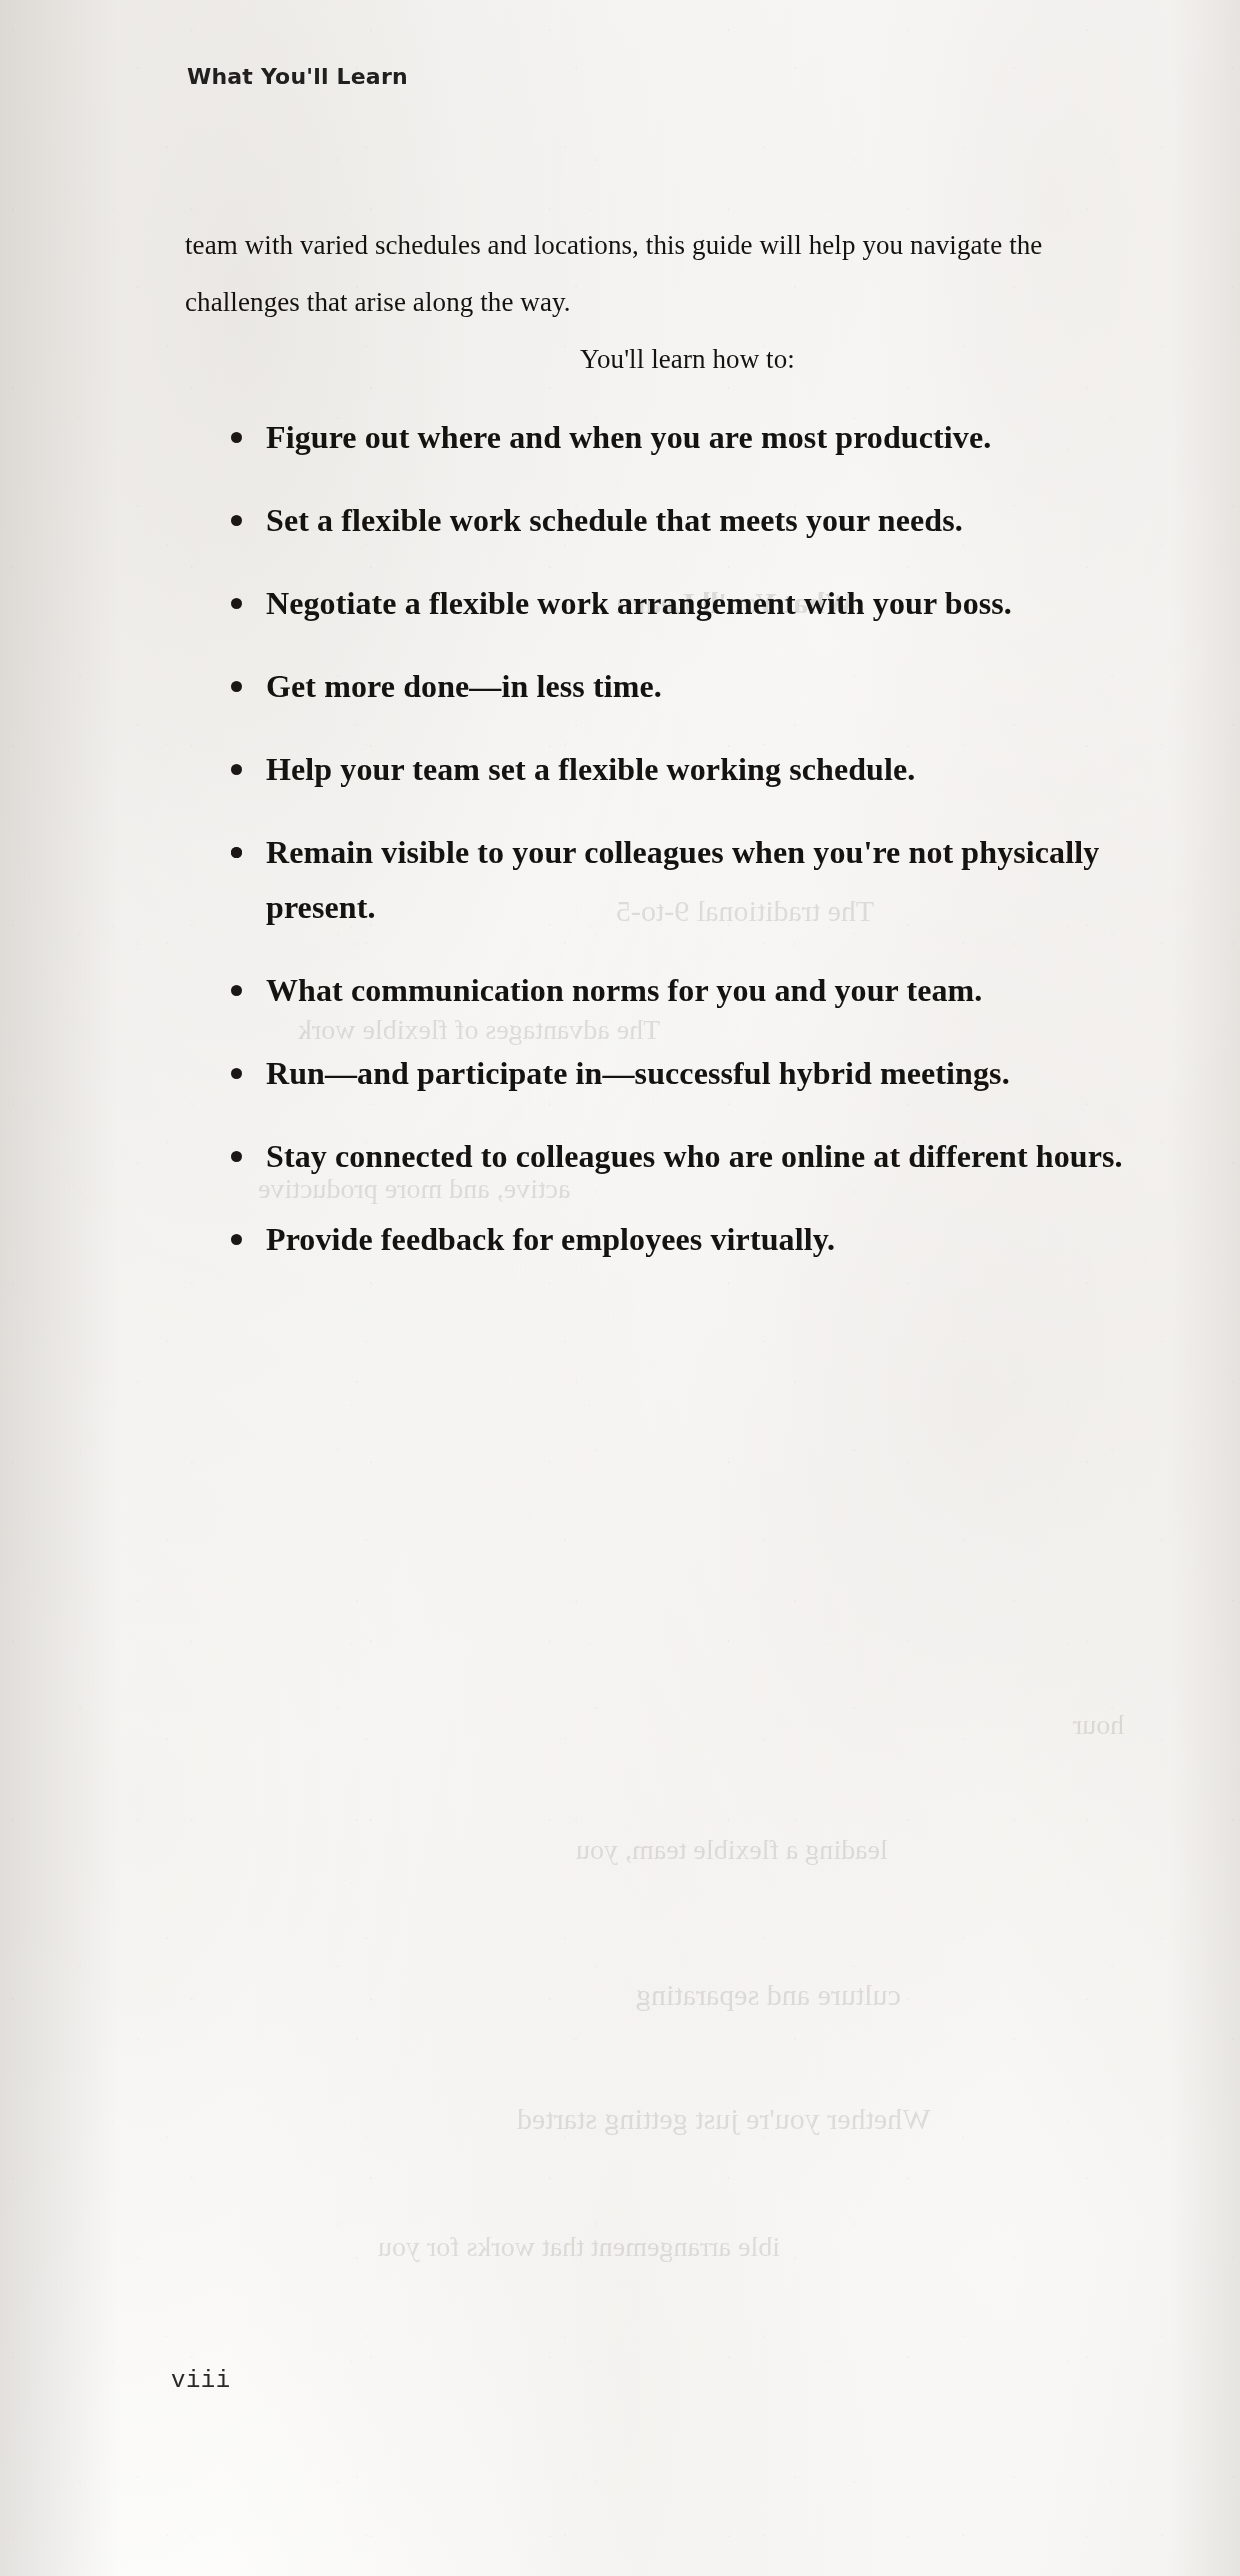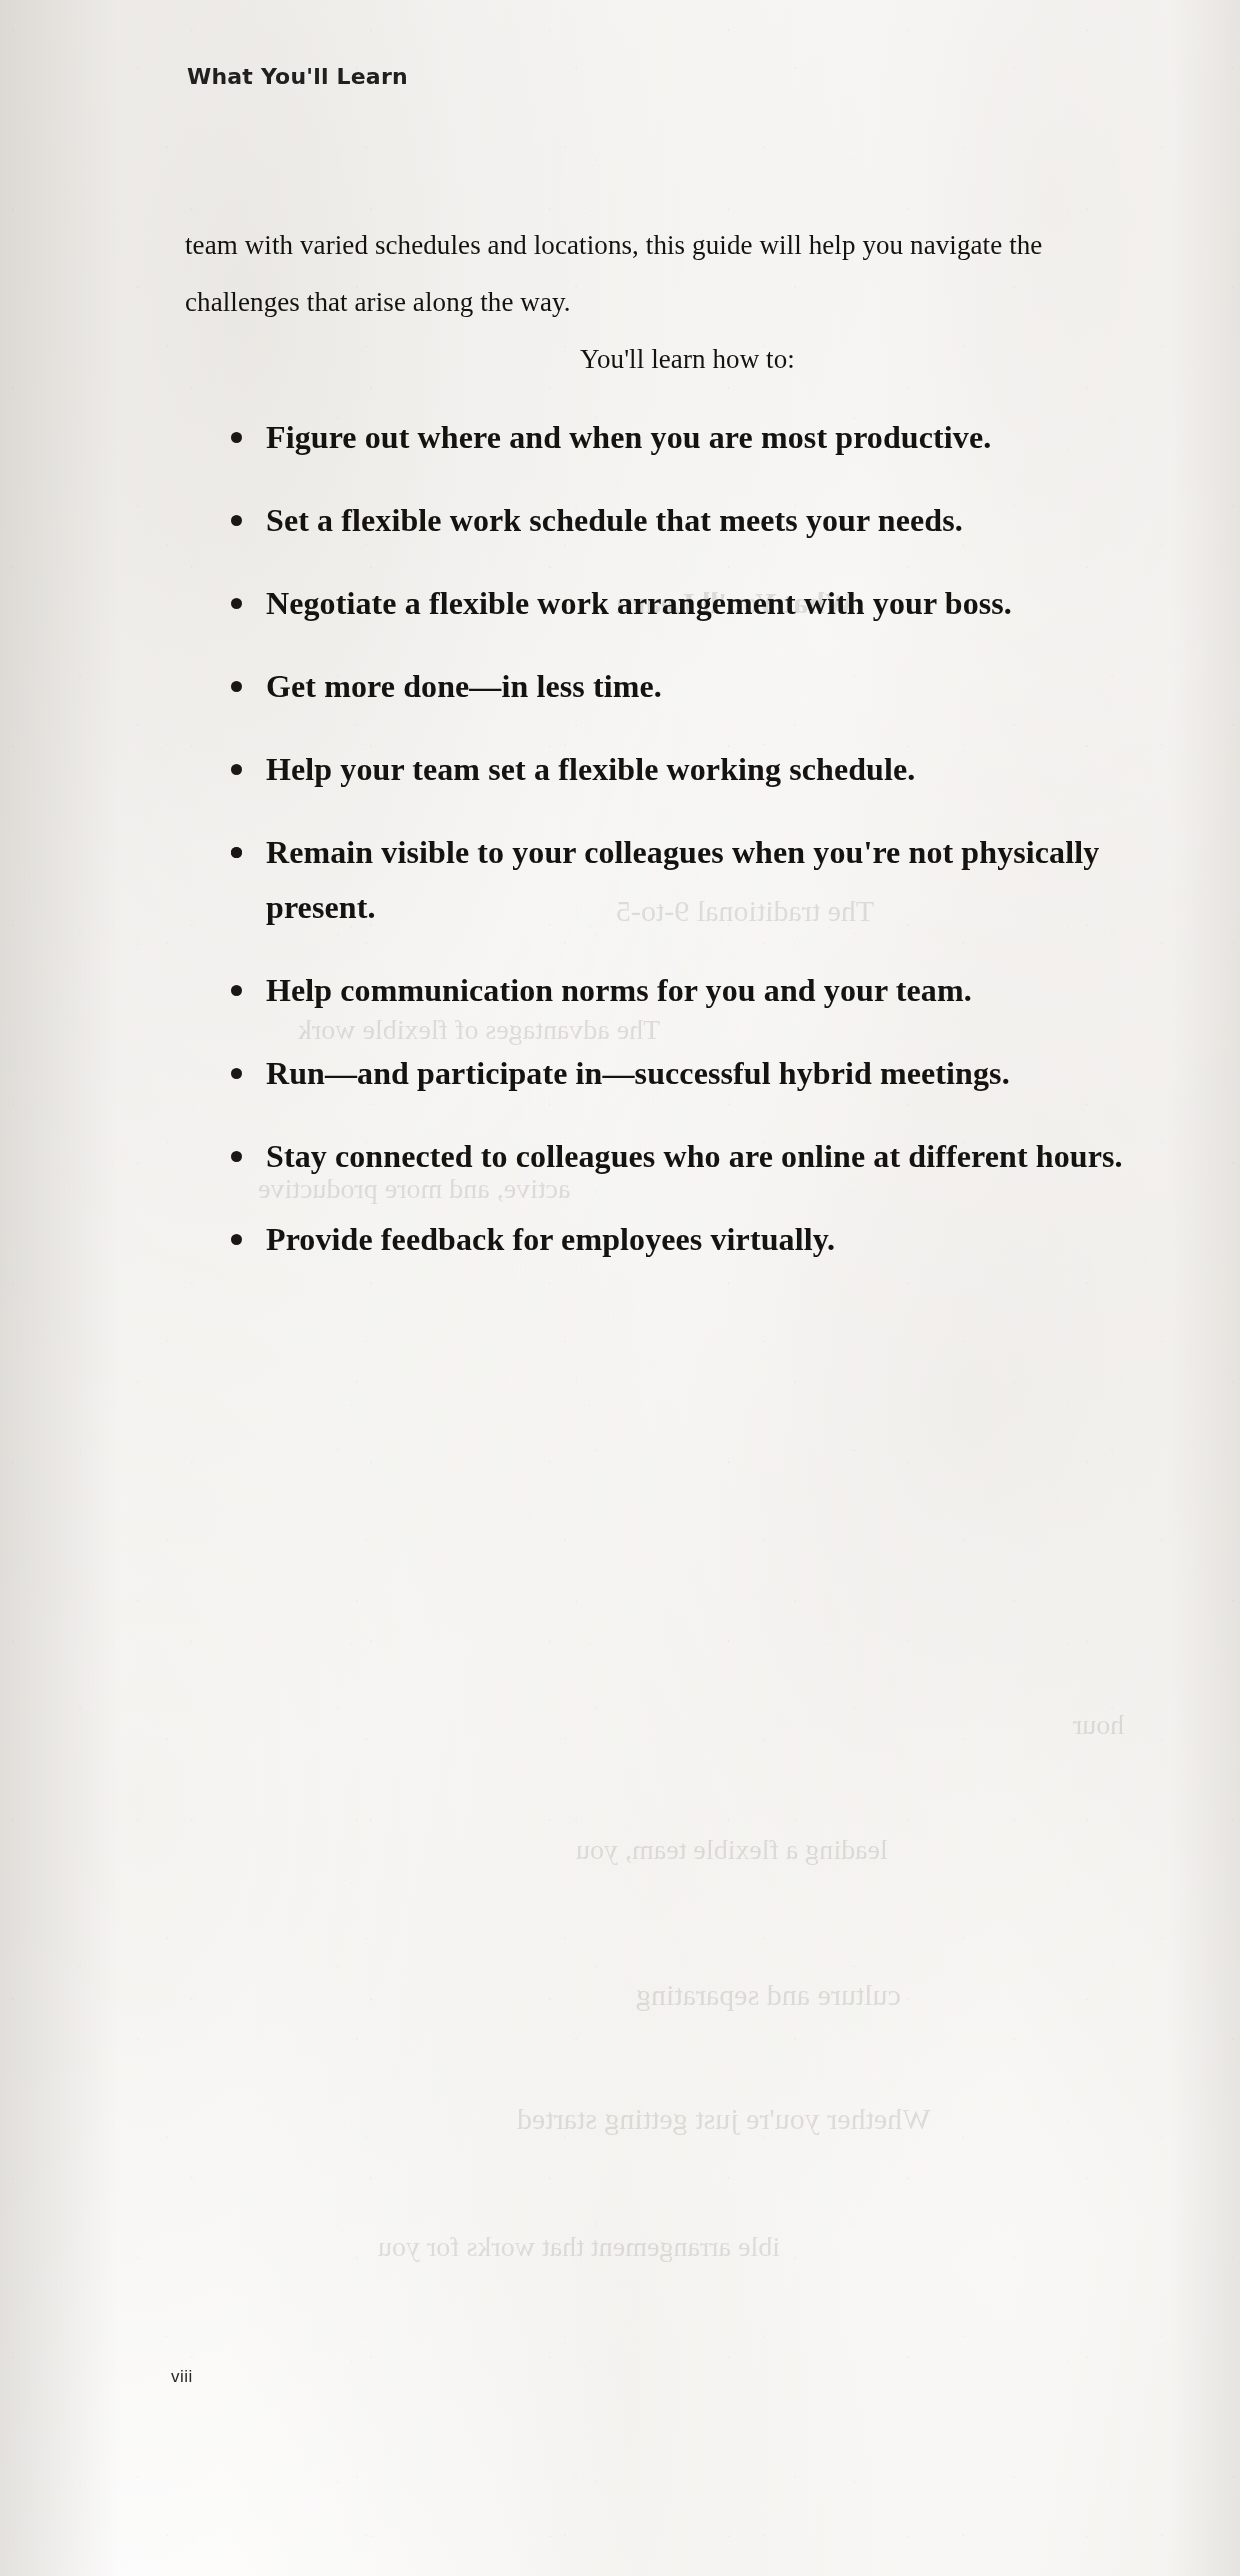--- a/index.html
+++ b/index.html
@@ -117,22 +117,22 @@
     width: 11px;
     height: 11px;
     border-radius: 50%;
     background: #1a1714;
   }
 
   .folio {
     position: absolute;
     left: 171px;
     top: 2367px;
-    font-family: Liberation Sans, sans-serif;
-    font-size: 17px;
+    font-family: Liberation Mono, monospace;
+    font-size: 24px;
     color: #2a2724;
     letter-spacing: 0.5px;
   }
 
   
   .speckle {
     position: absolute;
     inset: 0;
     pointer-events: none;
     opacity: 0.35;
@@ -171,21 +171,21 @@
     <p class="para indent">You'll learn how to:</p>
 
     <ul class="bullets" id="bullet-list">
         <li><span class="dot"></span><span>Figure out where and when you are most productive.</span></li>
         <li><span class="dot"></span><span>Set a flexible work schedule that meets your needs.</span></li>
         <li><span class="dot"></span><span>Negotiate a flexible work arrangement with your boss.</span></li>
         <li><span class="dot"></span><span>Get more done—in less time.</span></li>
         <li><span class="dot"></span><span>Help your team set a flexible working schedule.</span></li>
         <li><span class="dot"></span></li>
         <li><span class="dot"></span><span>Remain visible to your colleagues when you're not physically present.</span></li>
-        <li><span class="dot"></span><span>Help communication norms for you and your team.</span></li>
+        <li><span class="dot"></span><span>What communication norms for you and your team.</span></li>
         <li><span class="dot"></span><span>Run—and participate in—successful hybrid meetings.</span></li>
         <li><span class="dot"></span><span>Stay connected to colleagues who are online at different hours.</span></li>
         <li><span class="dot"></span><span>Provide feedback for employees virtually.</span></li>
       </ul>
   </div>
 
   <div class="folio">viii</div>
   <div class="speckle"></div>
 </div>
 

